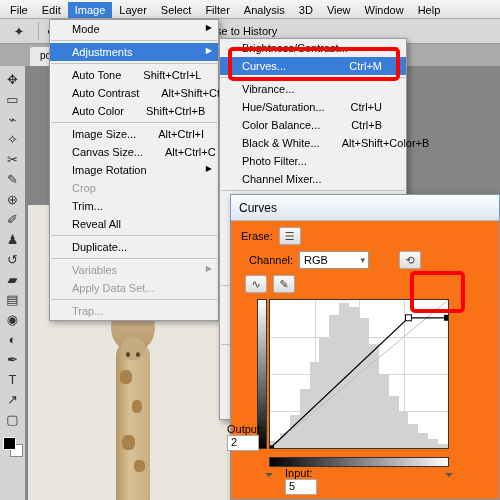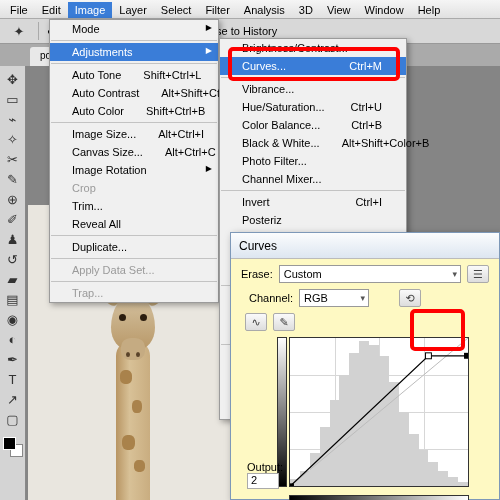--- a/index.html
+++ b/index.html
@@ -38,28 +38,28 @@
 .spot{position:absolute;background:#a9824b;border-radius:40%}
 .menu{position:absolute;background:#f0f0f0;border:1px solid #9b9b9b;box-shadow:2px 2px 6px rgba(0,0,0,.35);z-index:10}
 .menu-item{display:flex;justify-content:space-between;padding:3px 24px 3px 22px;white-space:nowrap;gap:22px}
 .menu-item.sel{background:#3a7dd8;color:#fff}
 .menu-item.dis{color:#9a9a9a}
 .menu-sep{height:1px;background:#c3c3c3;margin:2px 1px}
 .arrow::after{content:'▶';font-size:8px;position:absolute;right:6px}
 .imagemenu{top:19px;left:49px;width:170px}
 .submenu{top:38px;left:219px;width:188px}
 .hl1{position:absolute;border:4px solid #f00;border-radius:5px;width:172px;height:34px;top:47px;left:228px;z-index:30;pointer-events:none}
-.dialog{position:absolute;right:0;bottom:0;width:270px;height:268px;background:#fef9c3;border:1px solid #7d98b8;box-shadow:3px 3px 8px rgba(0,0,0,.4);z-index:20}
+.dialog{position:absolute;right:0;bottom:0;width:270px;height:306px;background:#f97316;border:1px solid #7d98b8;box-shadow:3px 3px 8px rgba(0,0,0,.4);z-index:20}
 .titlebar{height:26px;background:linear-gradient(#fbfcfd,#dde6f1);display:flex;align-items:center;padding:0 8px;font-size:12px;border-bottom:1px solid #bbb}
 .dcontent{padding:6px 10px}
 .drow{display:flex;align-items:center;gap:6px;margin-bottom:6px;font-size:11px}
 .dd{height:18px;background:#fff;border:1px solid #999;padding:0 16px 0 4px;position:relative;min-width:70px;display:inline-flex;align-items:center}
 .dd::after{content:'▾';position:absolute;right:3px;font-size:9px;color:#555}
 .ib{width:22px;height:18px;border:1px solid #aaa;background:linear-gradient(#fafafa,#ddd);display:inline-flex;align-items:center;justify-content:center;font-size:11px;color:#444;border-radius:2px}
-.graph{position:relative;width:200px;height:180px;margin:2px 0 0 36px}
+.graph{position:relative;width:200px;height:180px;margin:2px 0 0 16px}
 .gridbox{position:absolute;left:12px;top:0;width:180px;height:150px;border:1px solid #333;background:#fff}
 .grid{position:absolute;inset:0}
 .grid div{position:absolute;background:#d7d7d7}
 .gv{width:1px;height:100%}
 .gh{height:1px;width:100%}
 .hist{position:absolute;inset:0;overflow:hidden;display:flex;align-items:flex-end}
 .hist span{flex:1;background:#d2d2d2}
 .curve{position:absolute;inset:0}
 .ybar{position:absolute;left:0;top:0;width:10px;height:150px;background:linear-gradient(#fff,#000);border:1px solid #333}
 .xbar{position:absolute;left:12px;bottom:12px;width:180px;height:10px;background:linear-gradient(90deg,#000,#fff);border:1px solid #333}
@@ -192,20 +192,23 @@
       <span>Trim...</span>
     </div>
     <div class="menu-item">
       <span>Reveal All</span>
     </div>
     <div class="menu-sep"></div>
     <div class="menu-item">
       <span>Duplicate...</span>
     </div>
     <div class="menu-sep"></div>
+    <div class="menu-item dis arrow">
+      <span>Variables</span>
+    </div>
     <div class="menu-item dis">
       <span>Apply Data Set...</span>
     </div>
     <div class="menu-sep"></div>
     <div class="menu-item dis">
       <span>Trap...</span>
     </div>
   </div>
 <div class="menu submenu" id="sm">
     <div class="menu-item">
@@ -278,21 +281,20 @@
       <span>Equalize</span>
     </div>
   </div>
 <div class="hl1"></div>
 
 <div class="dialog">
  <div class="titlebar">Curves</div>
  <div class="dcontent">
   <div class="drow">
         <span>Erase:</span>
-        <span class="dd" style="flex:1">Custom</span>
         <span class="ib">☰</span>
       </div>
   <div class="drow" style="padding-left:8px">
         <span>Channel:</span>
         <span class="dd">RGB</span>
         <span style="width:18px"></span>
         <span class="ib">⟲</span>
       </div>
   <div class="drow" style="padding-left:4px">
         <span class="ib">∿</span>

